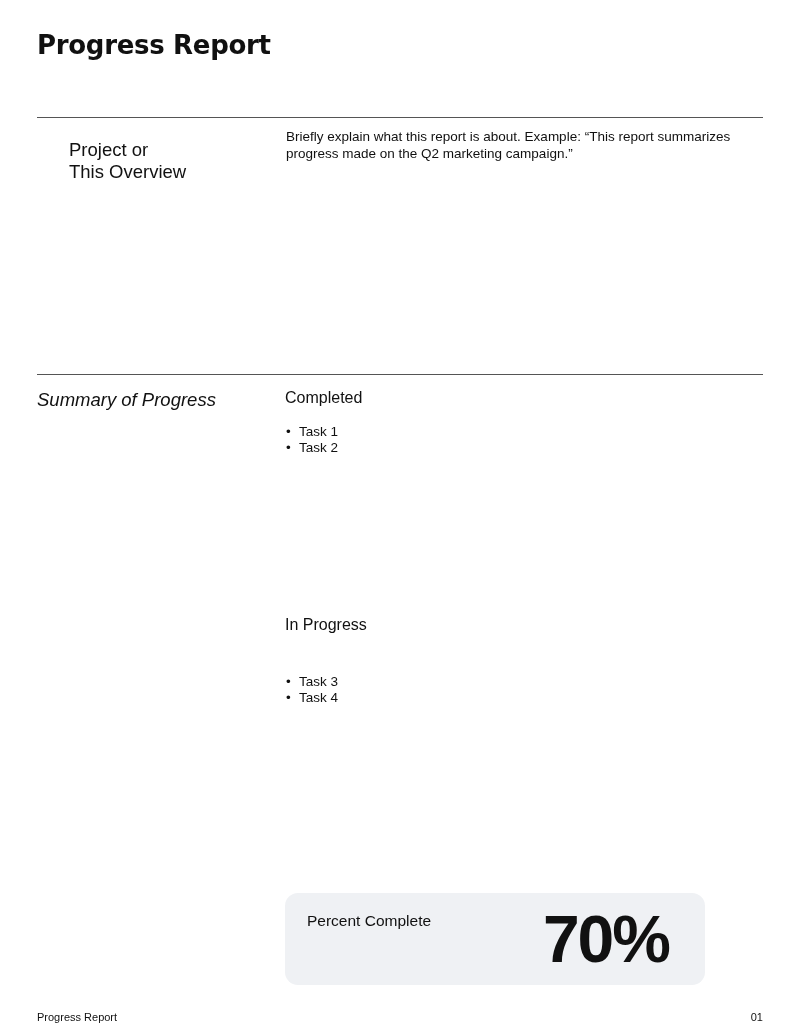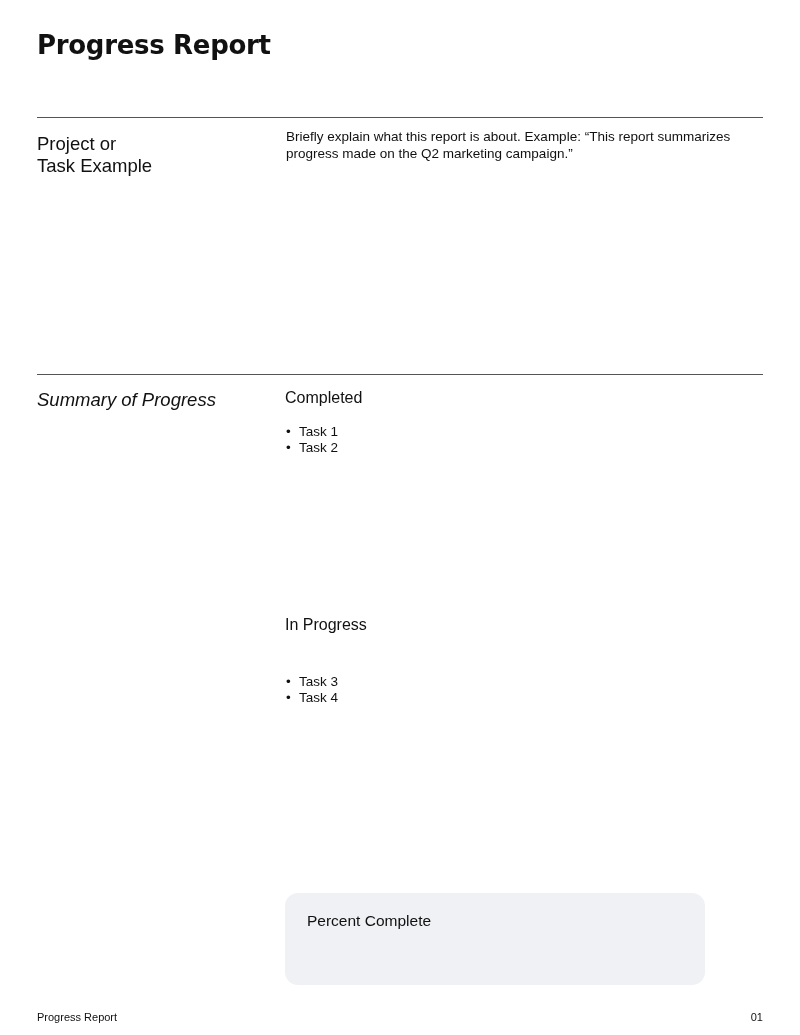--- a/index.html
+++ b/index.html
@@ -20,23 +20,23 @@
   .footer-left { position: absolute; left: 37px; top: 1011px; font-size: 11px; }
   .footer-right { position: absolute; right: 37px; top: 1011px; font-size: 11px; margin-left: 28px; }
 </style>
 </head>
 <body>
 
 <div class="title">Progress Report</div>
 
 <div class="rule" style="top:117px;"></div>
 
-<div class="sec-label" style="top:133px;">
+<div class="sec-label" style="top:139px;margin-left:32px;">
   <div>Project or</div>
-  <div>Task Example</div>
+  <div>This Overview</div>
 </div>
 <div class="body-text" style="top:128px;">Briefly explain what this report is about. Example: “This report summarizes progress made on the Q2 marketing campaign.”</div>
 
 <div class="rule" style="top:374px;"></div>
 
 <div class="sec-label" style="top:389px;font-style:italic;">Summary of Progress</div>
 
 <div class="sub-head" style="top:389px;">Completed</div>
 <ul class="bullets" style="top:424px;">
   <li>Task 1</li>
@@ -44,16 +44,17 @@
 </ul>
 
 <div class="sub-head" style="top:616px;">In Progress</div>
 <ul class="bullets" style="top:674px;">
   <li>Task 3</li>
   <li>Task 4</li>
 </ul>
 
 <div class="card">
   <div class="card-label">Percent Complete</div>
+  <div class="card-value">70%</div>
 </div>
 
 <div class="footer-left">Progress Report</div>
 <div class="footer-right">01</div>
 
 </body></html>

